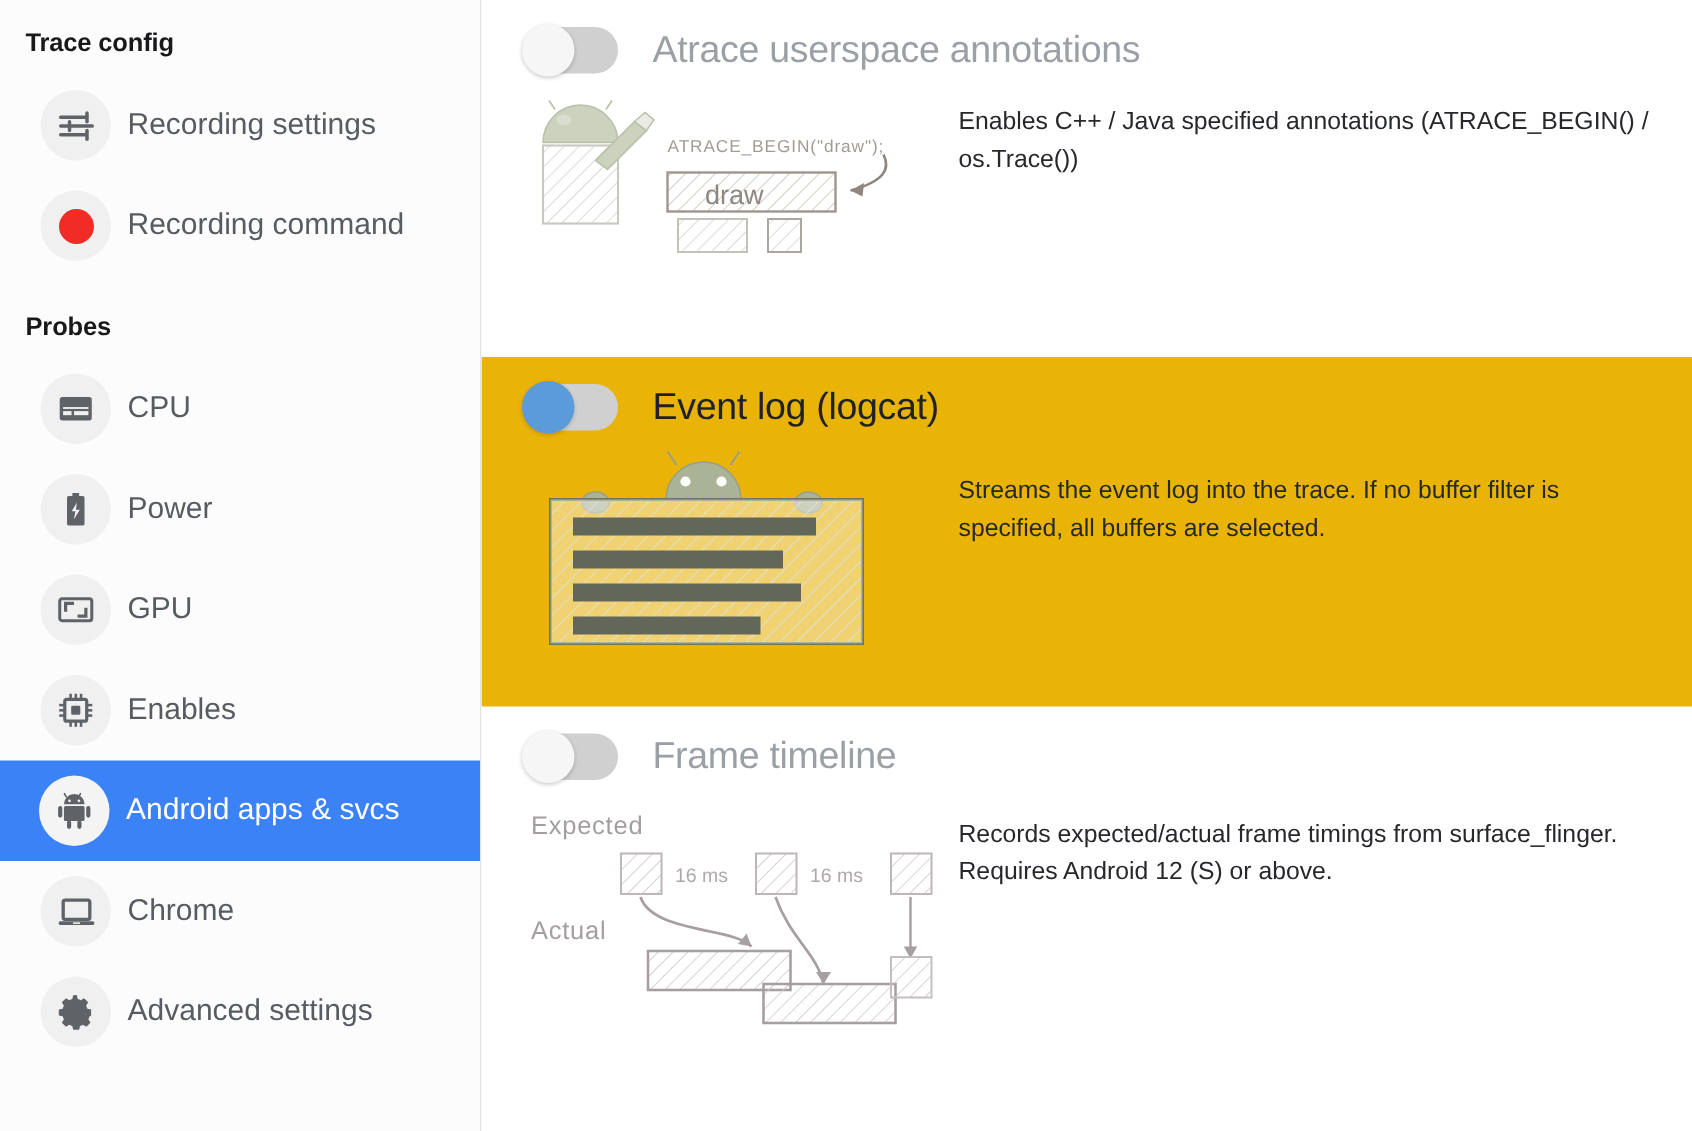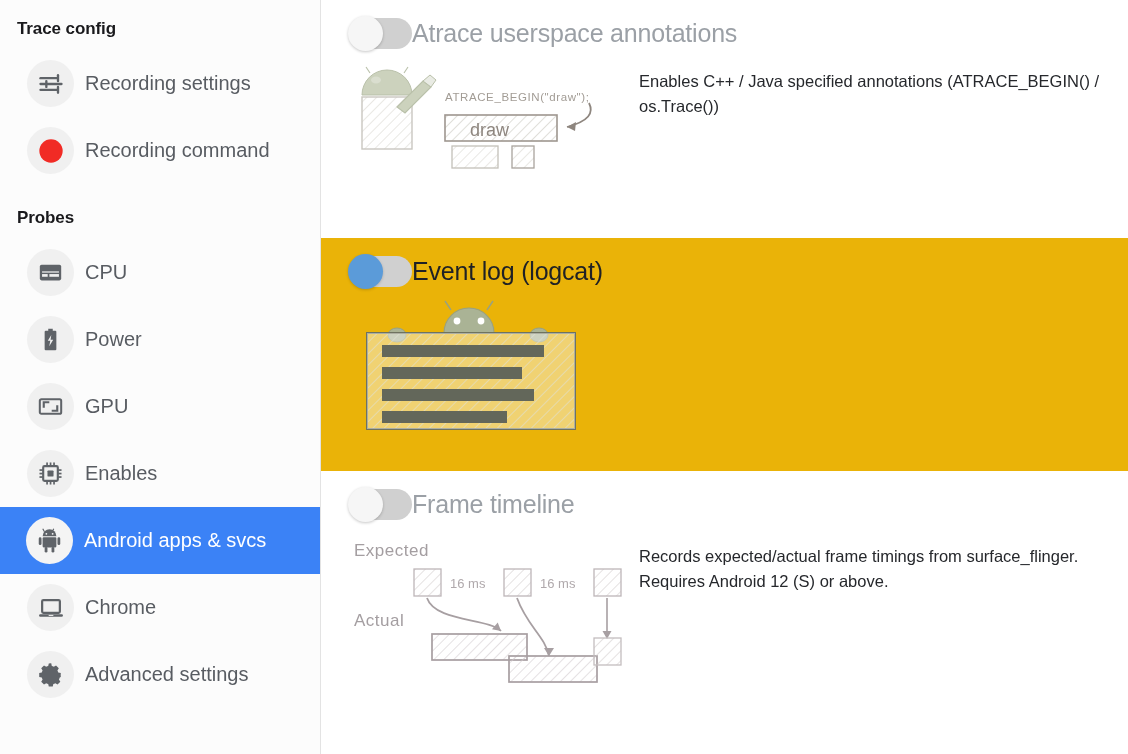--- a/index.html
+++ b/index.html
@@ -126,20 +126,21 @@
     border-radius: 50%;
     background: #f6f6f6;
     box-shadow: 0 1px 3px rgba(0,0,0,0.22);
   }
   .switch.on .knob {
     background: #5b9bd9;
     box-shadow: 0 1px 3px rgba(0,0,0,0.18);
   }
 
   .probe-title {
+    margin-left: 23px;
     font-size: 25px;
     color: #9ba0a6;
     white-space: nowrap;
     letter-spacing: -0.2px;
   }
   .probe.enabled .probe-title {
     color: #1f2125;
   }
 
   .probe-body {
@@ -377,20 +378,21 @@
             <ellipse cx="190" cy="42" rx="9" ry="7" fill="#aab395" stroke="#98a183" stroke-width="1"></ellipse>
 
             <rect x="18" y="40" width="208" height="96" fill="url(#hatchC)" stroke="#6f7360" stroke-width="2"></rect>
             <rect x="18" y="40" width="208" height="96" fill="#f8f9f4" opacity="0.45"></rect>
             <rect x="33" y="52" width="162" height="12" fill="#63675a"></rect>
             <rect x="33" y="74" width="140" height="12" fill="#63675a"></rect>
             <rect x="33" y="96" width="152" height="12" fill="#63675a"></rect>
             <rect x="33" y="118" width="125" height="12" fill="#63675a"></rect>
           </svg>
         </div>
+        <div class="probe-desc">Streams the event log into the trace. If no buffer filter is specified, all buffers are selected.</div>
       </div>
     </div>
 
     <div class="probe p3">
       <div class="probe-head">
         <span class="switch">
           <span class="knob"></span>
         </span>
         <span class="probe-title">Frame timeline</span>
       </div>

